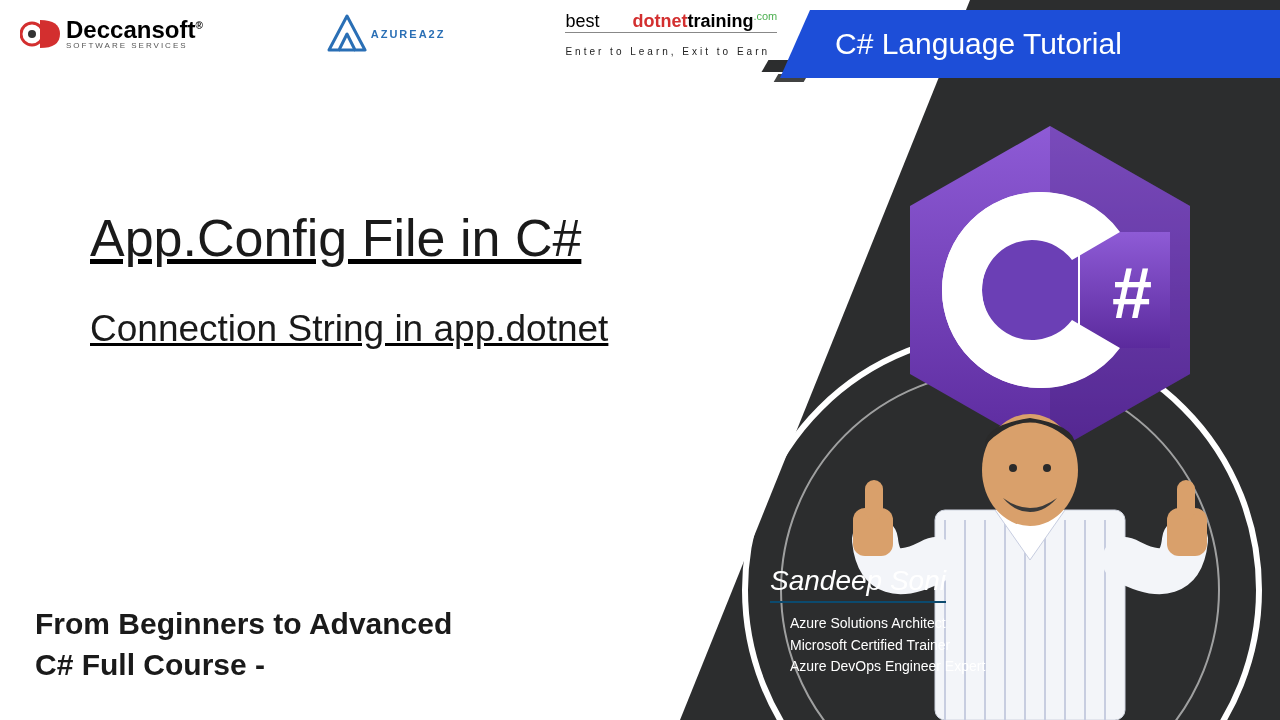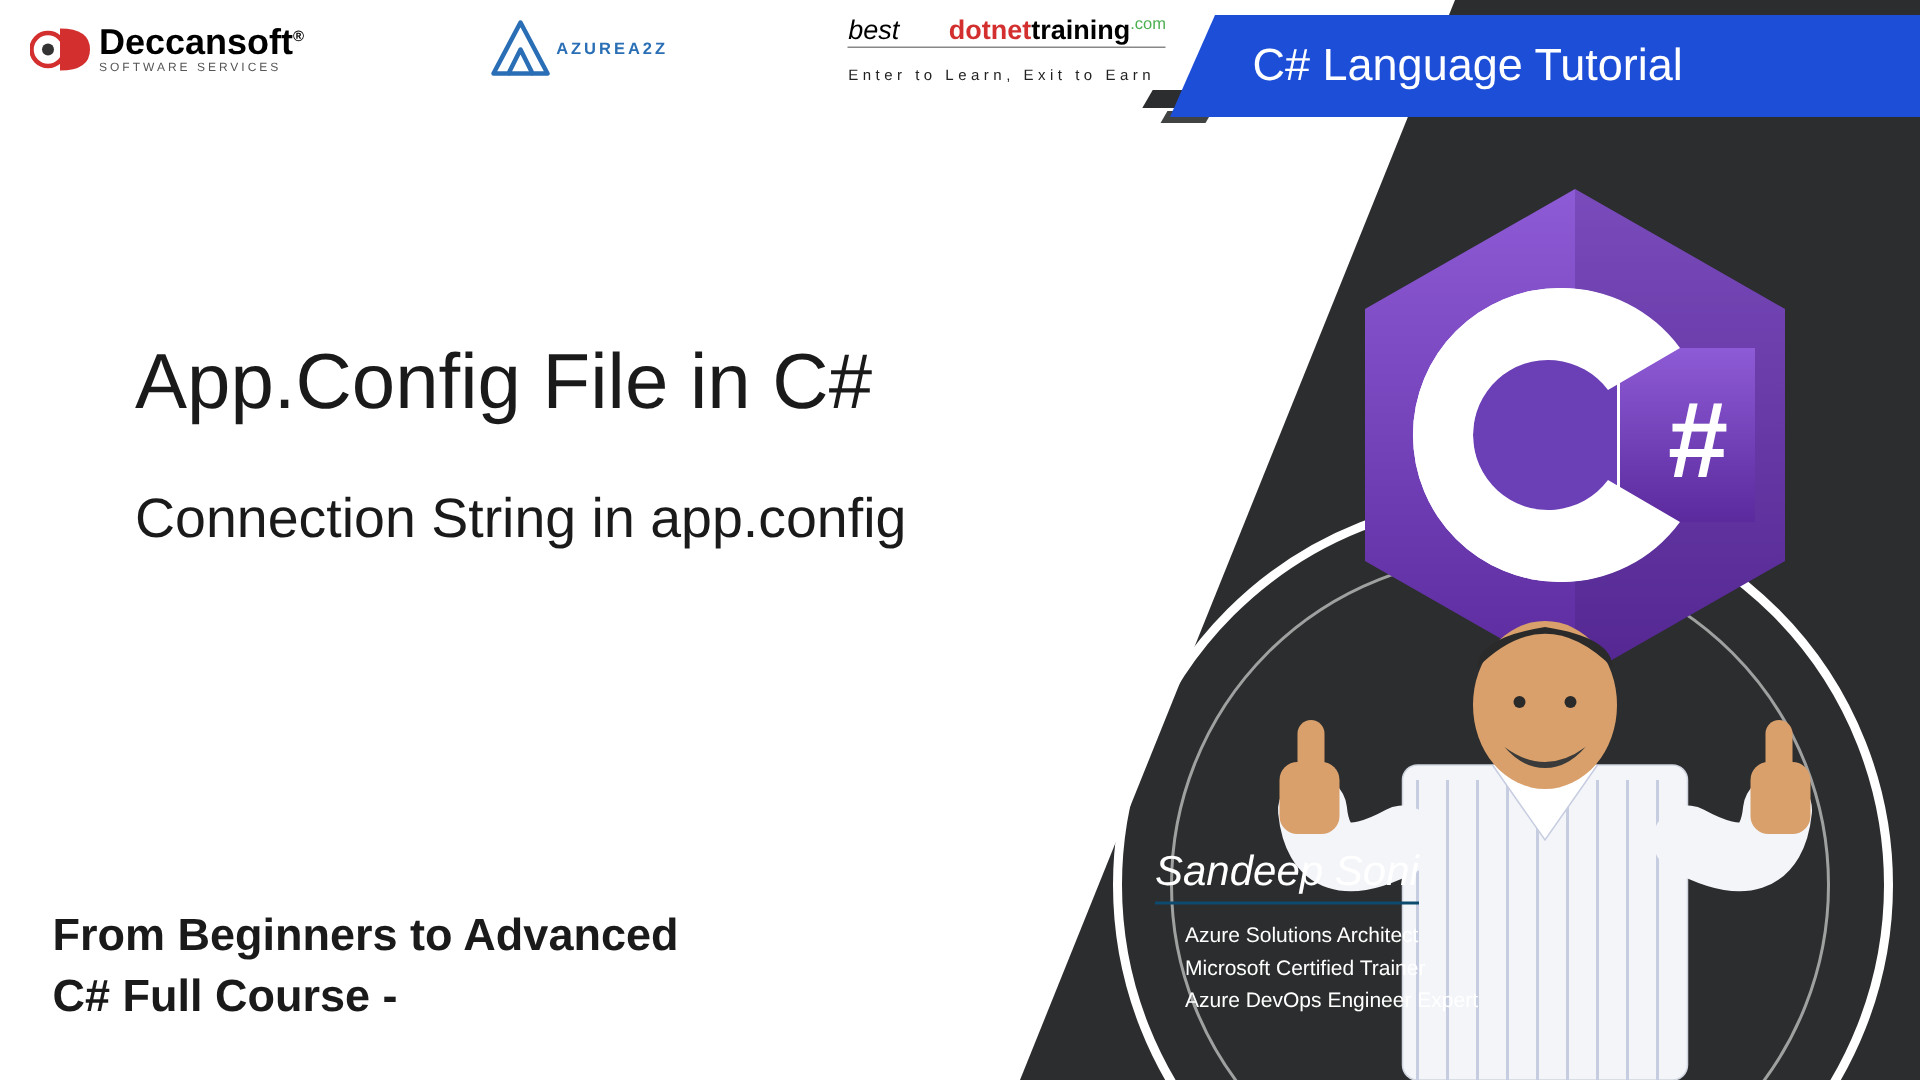--- a/index.html
+++ b/index.html
@@ -13,36 +13,36 @@
   .deccansoft-text { font-weight: 700; font-size: 24px; color: #000; position: relative; }
   .deccansoft-sub  { font-size: 8px; letter-spacing: 2px; color: #555; display:block; line-height:1; }
   .deccansoft-wrap { line-height: 1; }
   .reg { font-size:10px; vertical-align: super; }
 
   .azurea2z { text-align:center; }
   .azurea2z svg { display:block; margin:0 auto; }
   .azurea2z-label { font-size:11px; letter-spacing:2px; color:#2a6fb5; font-weight:600; }
 
   .bdt-line1 { font-size:18px; font-weight:400; }
-  .bdt-best { color:#000; font-style:italic; }
+  .bdt-best { color:#000; }
   .bdt-dotnet { color:#d32f2f; font-weight:700;padding-left:33px; }
   .bdt-training { color:#000; font-weight:700;text-align:center; }
   .bdt-com { color:#4caf50; font-size:11px; vertical-align:super; }
   .bdt-line2 { font-size:10px; letter-spacing:3px; color:#222; border-top:1px solid #888; padding-top:13px; }
 
   
   .banner-wrap { position:absolute; top:10px; right:0; width:500px; height:68px; z-index:4; }
   .banner { position:absolute; inset:0; background:#1d4ed8; filter: drop-shadow(-3px 3px 4px rgba(0,0,0,.3)); clip-path: polygon(30px 0, 100% 0, 100% 100%, 0 100%); display:flex; align-items:center; padding-left:55px; }
   .banner-text { color:#fff; font-size:30px; font-weight:500; }
 
   
   .diag { position:absolute; top:0; right:0; width:600px; height:720px; background:#2c2d2e; clip-path: polygon(290px 0, 600px 0, 600px 720px, 0 720px); z-index:1; }
 
   
-  .titles { position:absolute; left:90px; top:225px; z-index:2; }
+  .titles { position:absolute; left:90px; top:208px; z-index:2;text-decoration:underline; }
   .title-main { font-size:52px; font-weight:400; color:#1a1a1a; }
   .title-sub  { font-size:37px; font-weight:400; color:#1a1a1a; margin-top:40px; }
 
   .course-tag { position:absolute; left:35px; bottom:35px; z-index:2; }
   .course-line { font-size:30px; font-weight:600; color:#1a1a1a; line-height:1.35; }
 
   
   .csharp-badge { position:absolute; right:80px; top:120px; width:300px; height:340px; z-index:3; }
 
   
@@ -96,21 +96,21 @@
 <div class="banner-wrap">
   <div class="banner">
       <span class="banner-text">C# Language Tutorial</span>
     </div>
 </div>
 <div class="deco sq1"></div>
 <div class="deco sq2"></div>
 
 <div class="titles">
   <div class="title-main">App.Config File in C#</div>
-  <div class="title-sub">Connection String in app.config</div>
+  <div class="title-sub">Connection String in app.dotnet</div>
 </div>
 
 <div class="course-tag">
   <div class="course-line">From Beginners to Advanced</div>
   <div class="course-line">C# Full Course -</div>
 </div>
 
 <svg class="csharp-badge" viewBox="0 0 300 340">
   <defs>
     <linearGradient id="hexg" x1="0" y1="0" x2="0" y2="1">

